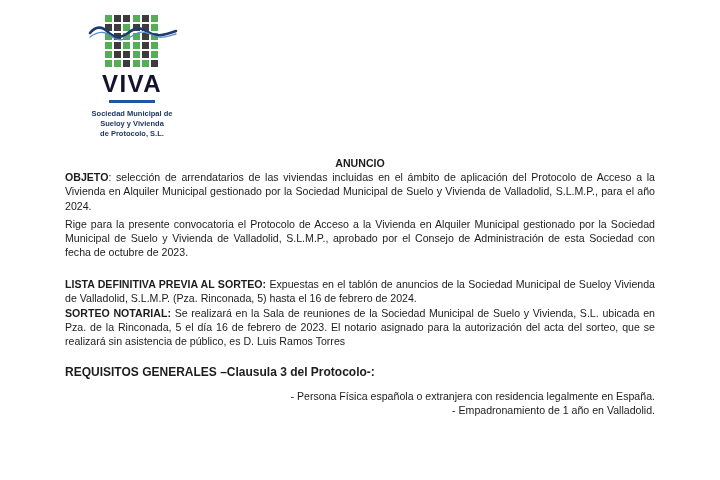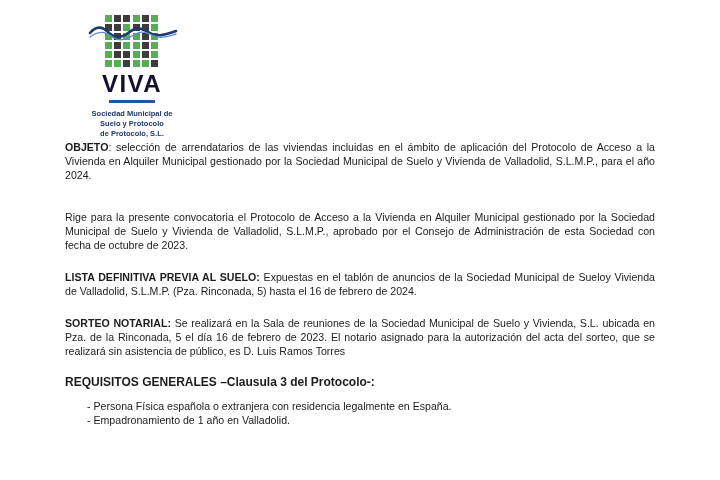--- a/index.html
+++ b/index.html
@@ -50,29 +50,29 @@
     margin-top:16px;
     text-align:center;font-weight:bold;
     font-size:10.6px;line-height:1.4;
   }
   .para{
     text-align:justify;
     font-size:10.6px;line-height:1.33;
   }
   .para .lbl{font-weight:bold;}
   .p-objeto{}
-  .p-protocolo{margin-top:28px;}
+  .p-protocolo{margin-top:4px;}
   .p-lista{margin-top:18px;}
-  .p-sorteo{margin-top:18px;}
+  .p-sorteo{margin-top:1px;}
   .req-heading{
     margin-top:16px;
     font-weight:bold;font-size:12px;line-height:1.4;
   }
   .req-list{margin-top:8px;padding-left:22px;font-size:10.6px;line-height:1.33;}
-  .req-list div{margin:0;}
+  .req-list div{margin:0;text-align:right;}
 </style>
 </head>
 <body>
 
 <div class="page">
 
   <div class="logo">
     <div class="grid-wrap">
       <div class="logo-grid">
           <div style="background: rgb(85, 173, 85);"></div>
@@ -114,38 +114,39 @@
         </div>
       <svg class="wave-svg" viewBox="0 0 86 20">
         <path id="wave1" d="M0 10 C6 3,12 3,18 9 S30 16,38 10 S50 4,58 9 S72 13,86 8" fill="none" stroke-width="2.6" stroke-linecap="round" stroke="#1e3a6e"></path>
         <path id="wave2" d="M0 14 C8 8,15 8,21 13 S34 18,42 13 S54 8,62 12 S75 14,86 11" fill="none" stroke-width="1.3" stroke-linecap="round" stroke="#5b8fc6"></path>
       </svg>
     </div>
     <div class="brand" style="color: rgb(18, 18, 46);">VIVA</div>
     <div class="logo-rule" style="background: rgb(33, 85, 163);"></div>
     <div class="logo-subtitle" style="color: rgb(31, 56, 100);">
       <span>Sociedad Municipal de</span>
-      <span>Suelo y Protocolo</span>
+      <span>Sueloy y Vivienda</span>
       <span>de Protocolo, S.L.</span>
     </div>
   </div>
 
   <div class="content">
 
+    <div class="announcement">ANUNCIO</div>
 
     <div class="para p-objeto">
       <span class="lbl">OBJETO</span><span>: selección de arrendatarios de las viviendas incluidas en el ámbito de aplicación del Protocolo de Acceso a la Vivienda en Alquiler Municipal gestionado por la Sociedad Municipal de Suelo y Vivienda de Valladolid, S.L.M.P., para el año 2024.</span>
     </div>
 
     <div class="para p-protocolo">
       <span class="lbl"></span><span>Rige para la presente convocatoria el Protocolo de Acceso a la Vivienda en Alquiler Municipal gestionado por la Sociedad Municipal de Suelo y Vivienda de Valladolid, S.L.M.P., aprobado por el Consejo de Administración de esta Sociedad con fecha de octubre de 2023.</span>
     </div>
 
     <div class="para p-lista">
-      <span class="lbl">LISTA DEFINITIVA PREVIA AL SUELO:</span><span> Expuestas en el tablón de anuncios de la Sociedad Municipal de Sueloy Vivienda de Valladolid, S.L.M.P. (Pza. Rinconada, 5) hasta el 16 de febrero de 2024.</span>
+      <span class="lbl">LISTA DEFINITIVA PREVIA AL SORTEO:</span><span> Expuestas en el tablón de anuncios de la Sociedad Municipal de Sueloy Vivienda de Valladolid, S.L.M.P. (Pza. Rinconada, 5) hasta el 16 de febrero de 2024.</span>
     </div>
 
     <div class="para p-sorteo">
       <span class="lbl">SORTEO NOTARIAL:</span><span> Se realizará en la Sala de reuniones de la Sociedad Municipal de Suelo y Vivienda, S.L. ubicada en Pza. de la Rinconada, 5 el día 16 de febrero de 2023. El notario asignado para la autorización del acta del sorteo, que se realizará sin asistencia de público, es D. Luis Ramos Torres</span>
     </div>
 
     <div class="req-heading">REQUISITOS GENERALES –Clausula 3 del Protocolo-:</div>
 
     <div class="req-list">
       <div>- Persona Física española o extranjera con residencia legalmente en España.</div>

